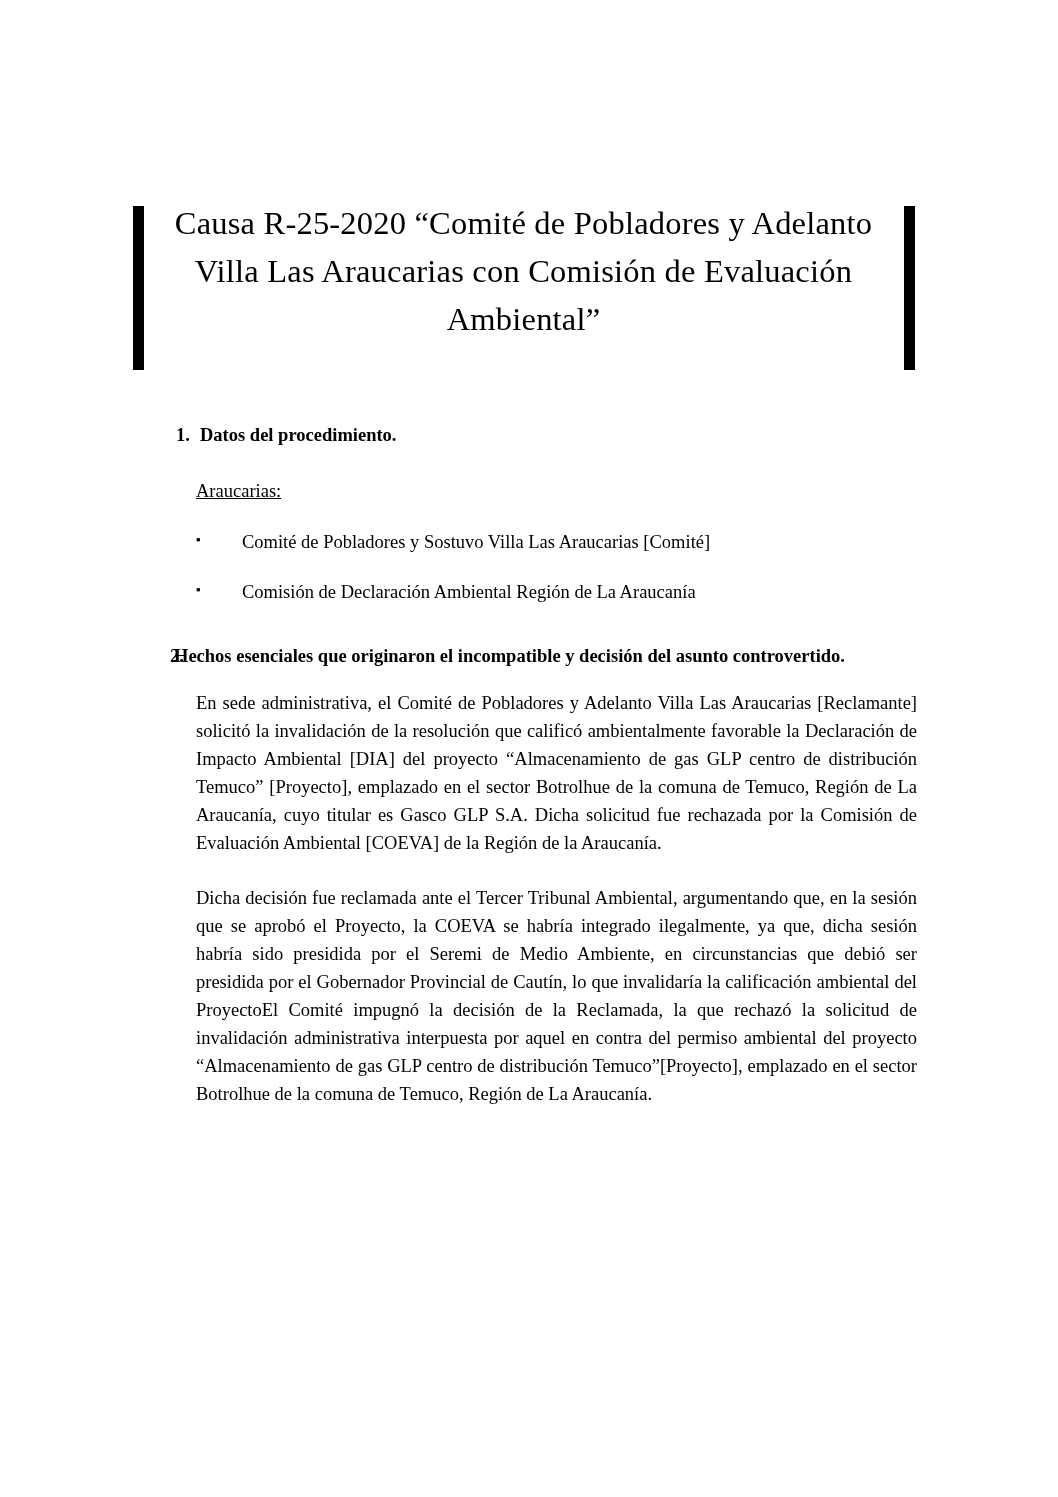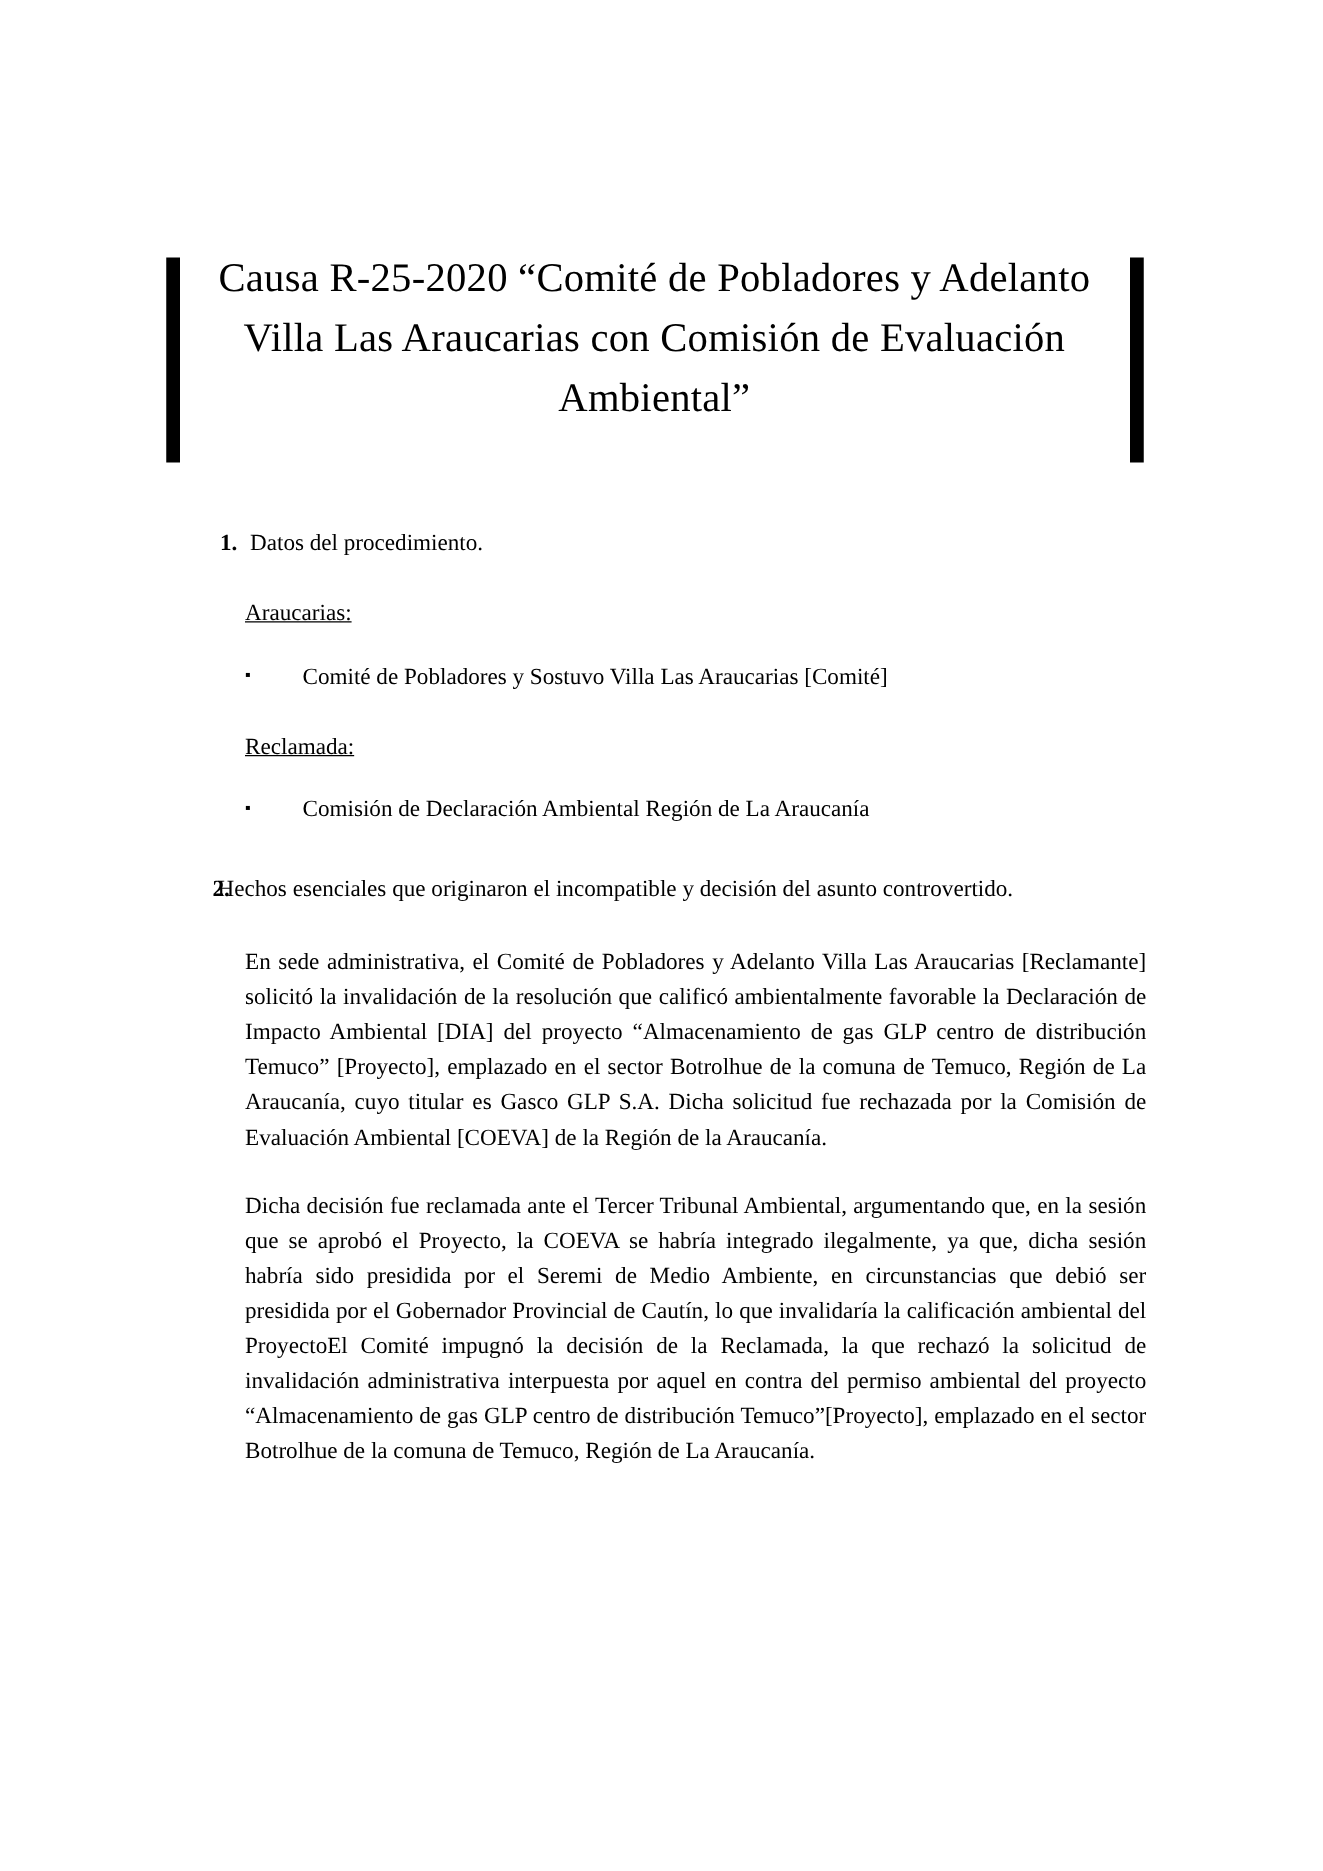--- a/index.html
+++ b/index.html
@@ -65,21 +65,21 @@
   }
   .numbered .num {
     width: 52px;
     flex: 0 0 52px;
     font-weight: 700;
     padding-left: 46px;
     box-sizing: border-box;
   }
   .numbered .heading-text {
     flex: 1;
-    font-weight: 400;
+    font-weight: 700;
     text-align: justify;
   }
 
   .sec1 { margin-top: 0; }
   .sec1 .num { padding-left: 46px; }
   .sec1 .heading-text { padding-left: 18px; }
 
   .sec2 { margin-top: 36px; }
   .sec2 .num { padding-left: 40px; width: 44px; flex: 0 0 44px; }
   .sec2 .heading-text { text-align: justify; text-justify: inter-word; }
@@ -103,21 +103,21 @@
   .bullet-row .bullet-text {
     flex: 1;
   }
 
   .para {
     margin: 26px 0 0 66px;
     text-align: justify;
     text-justify: inter-word;
     max-width: 740px;
   }
-  .para:first-of-type { margin-top: 30px; }
+  .para:first-of-type { margin-top: 19px; }
 </style>
 </head>
 <body>
 
 <div class="page">
 
   <div class="title-wrap">
     <div class="title-bar left"></div>
     <div class="title-bar right"></div>
     <h1 class="doc-title">Causa R-25-2020 “Comité de Pobladores y Adelanto Villa Las Araucarias con Comisión de Evaluación Ambiental”</h1>
@@ -130,21 +130,20 @@
       <div class="heading-text">Datos del procedimiento.</div>
     </div>
 
     <div class="sub-label">Araucarias:</div>
 
     <div class="bullet-row">
       <div class="sq">▪</div>
       <div class="bullet-text">Comité de Pobladores y Sostuvo Villa Las Araucarias [Comité]</div>
     </div>
 
-    <div class="sub-label">Reclamada:</div>
 
     <div class="bullet-row">
       <div class="sq">▪</div>
       <div class="bullet-text">Comisión de Declaración Ambiental Región de La Araucanía</div>
     </div>
 
     <div class="numbered sec2">
       <div class="num">2.</div>
       <div class="heading-text">Hechos esenciales que originaron el incompatible y decisión del asunto controvertido.</div>
     </div>

